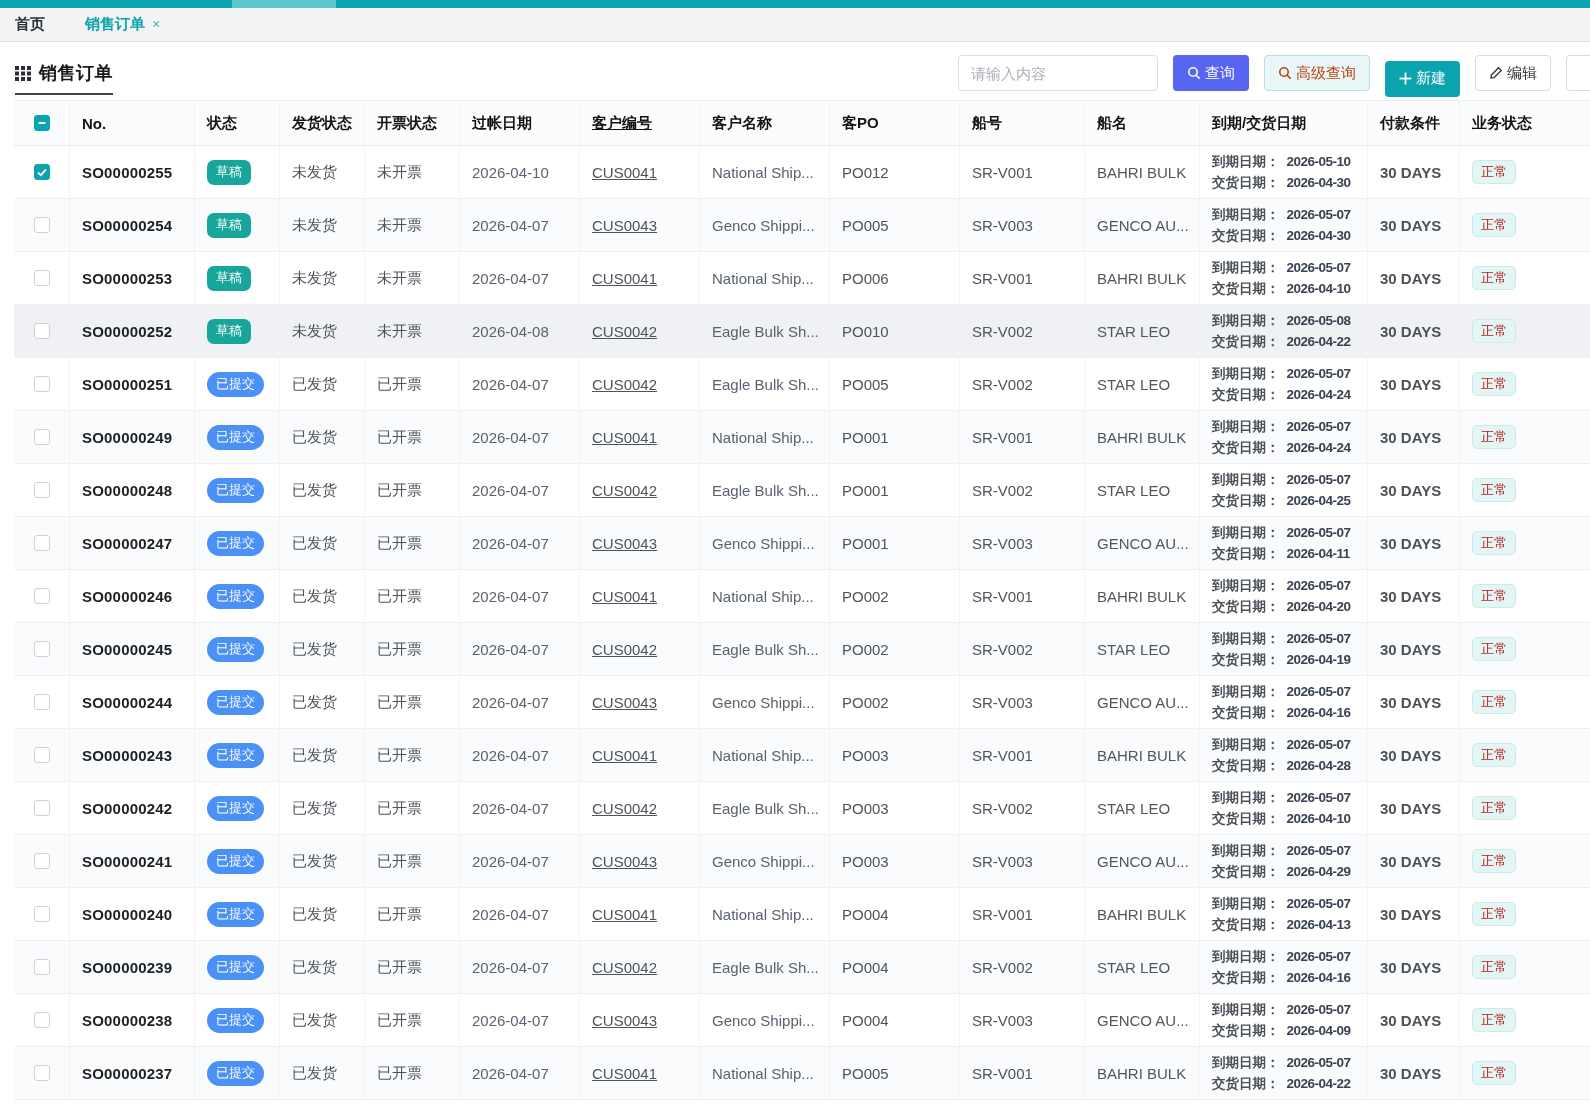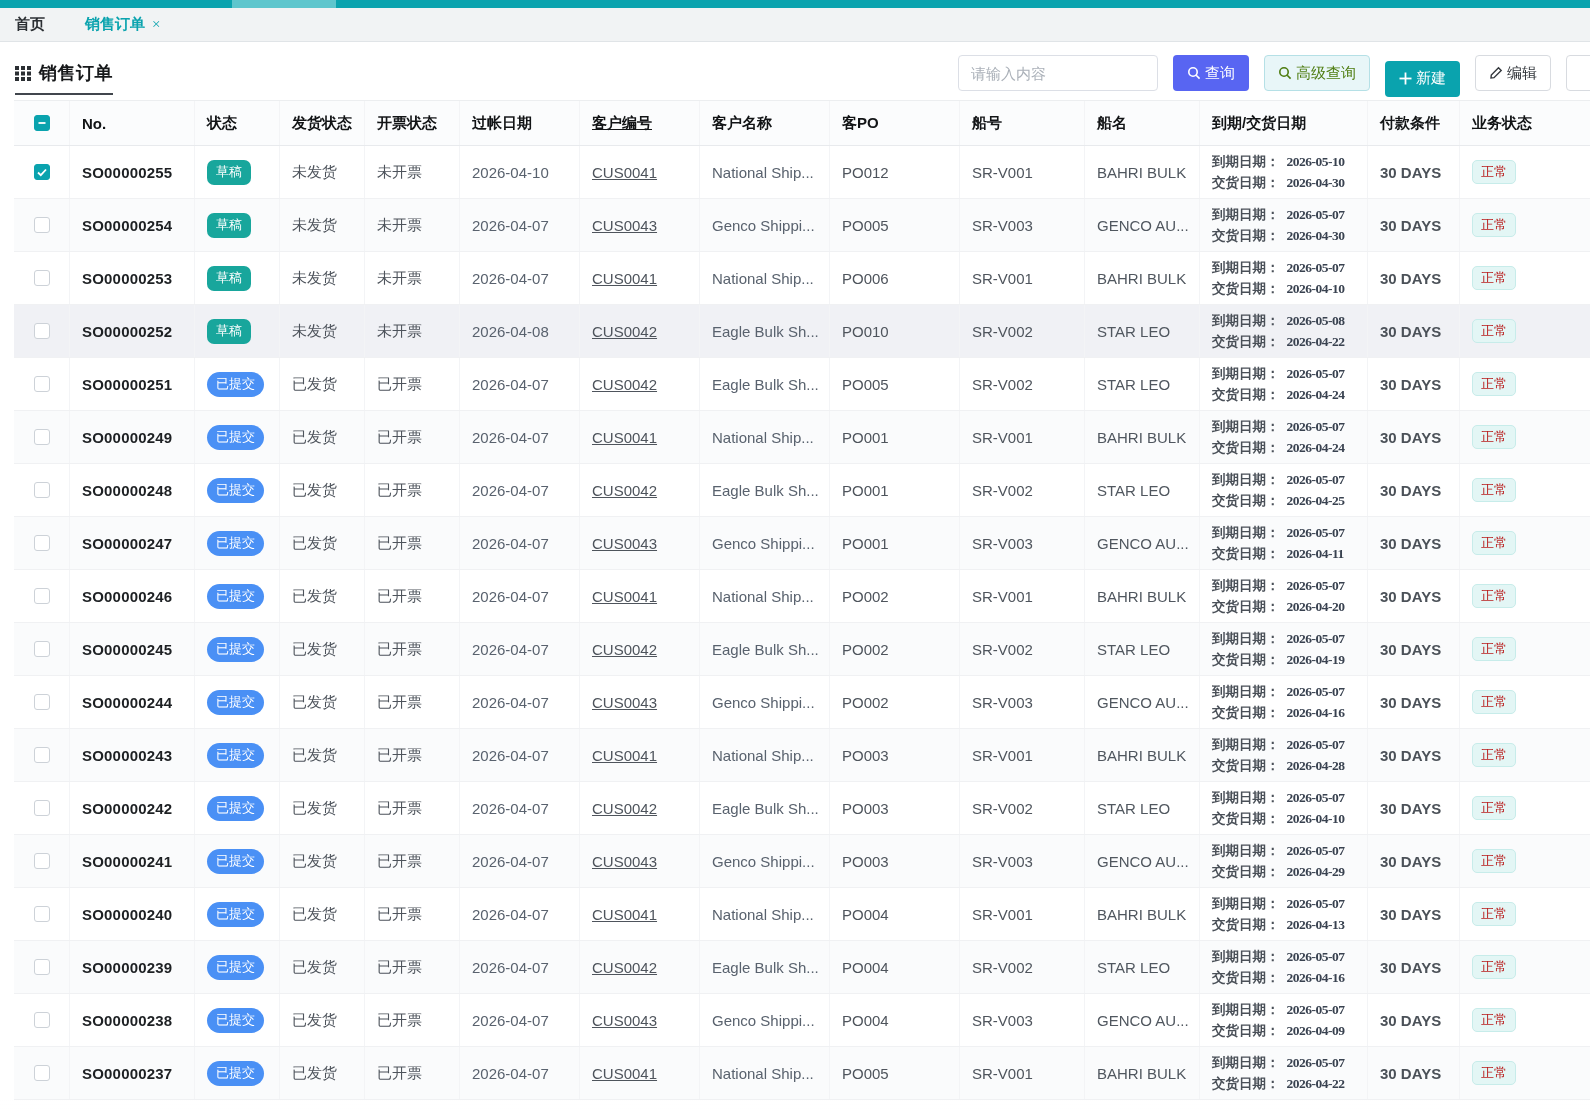--- a/index.html
+++ b/index.html
@@ -25,21 +25,21 @@
   .page-title { font-size:18px; font-weight:700; color:#16181a; letter-spacing:0.5px; }
   .spacer { flex:1; }
   .search-input { width:200px; height:36px; border:1px solid #dcdfe6; border-radius:4px;
     padding:0 12px; font-size:15px; color:#333; outline:none; }
   .search-input::placeholder { color:#aab0b8; }
   .btn { height:36px; border-radius:4px; font-size:15px; display:inline-flex; align-items:center;
     justify-content:center; gap:4px; margin-left:15px; cursor:pointer; border:1px solid transparent;
     padding:0 13px; white-space:nowrap; }
   .btn svg { flex:0 0 auto; }
   .btn-query { background:#5865f2; color:#fff; }
-  .btn-adv { background:#e8f6f8; color:#4d7c0f; border-color:#b5e0e6; }
+  .btn-adv { background:#e8f6f8; color:#c2410c; border-color:#b5e0e6; }
   .btn-new { background:#0aa3ae; color:#fff;margin-top:11px; }
   .btn-edit { background:#fff; color:#33373c; border-color:#d8dbe0; }
   .btn-partial { background:#fff; color:#33373c; border-color:#d8dbe0; width:70px; margin-right:-46px; }
 
   
   .table { margin-left:14px; }
   .thead, .trow { display:flex; align-items:center; }
   .thead { height:46px; background:#fbfcfd; border-top:1px solid #eceef0; border-bottom:1px solid #e8eaed; }
   .thead .cell { font-size:15px; font-weight:700; color:#121416; }
   .trow { height:53px; border-bottom:1px solid #f0f1f3; background:#fff; }
@@ -65,21 +65,21 @@
   .badge { display:inline-flex; align-items:center; justify-content:center;
     font-size:13px; color:#fff; height:25px; padding:0 9px; }
   .b-draft { background:#18a69c; border-radius:7px; }
   .b-submitted { background:#4a90f5; border-radius:13px;text-align:right; }
   .b-normal { background:#e3f6f5; border:1px solid #c7ecea; border-radius:5px;
     color:#b91c1c; height:24px; padding:0 8px; font-size:13px; }
 
   .due-lines { display:flex; flex-direction:column; gap:3px; justify-content:center; }
   .due-line { display:flex; align-items:baseline; white-space:nowrap; }
   .due-label { font-size:13.5px; color:#4a5058; font-weight:600; }
-  .due-value { font-family:Liberation Serif, serif; font-size:13.5px; font-weight:700;
+  .due-value { font-family:Liberation Sans, sans-serif; font-size:13.5px; font-weight:700;
     color:#394250; margin-left:7px; letter-spacing:-0.5px; }
 
   .bottom-fade { position:fixed; left:0; right:0; bottom:0; height:15px;
     background:linear-gradient(to bottom, rgba(255,255,255,0), #fff 80%); pointer-events:none; }
 </style>
 </head>
 <body>
 
 <div class="topbar">
   <div class="segment"></div>

